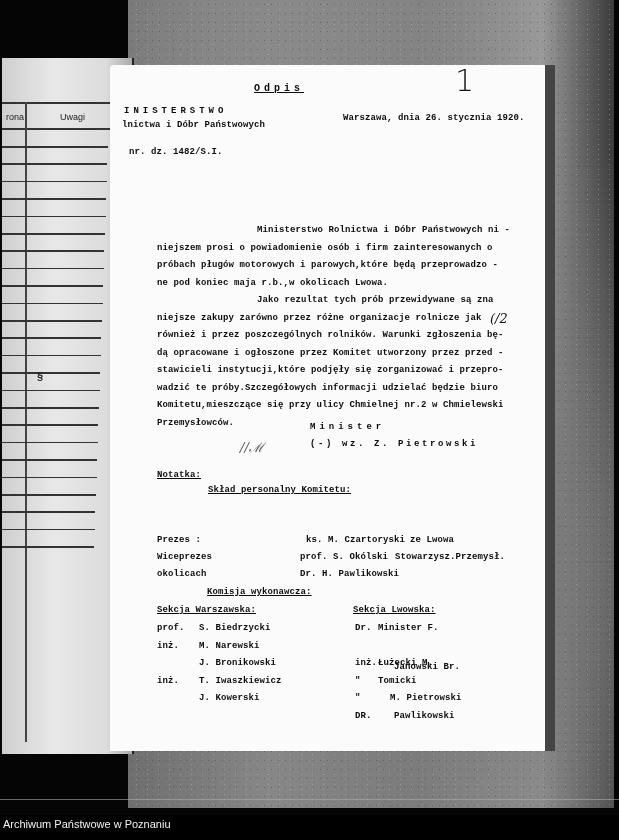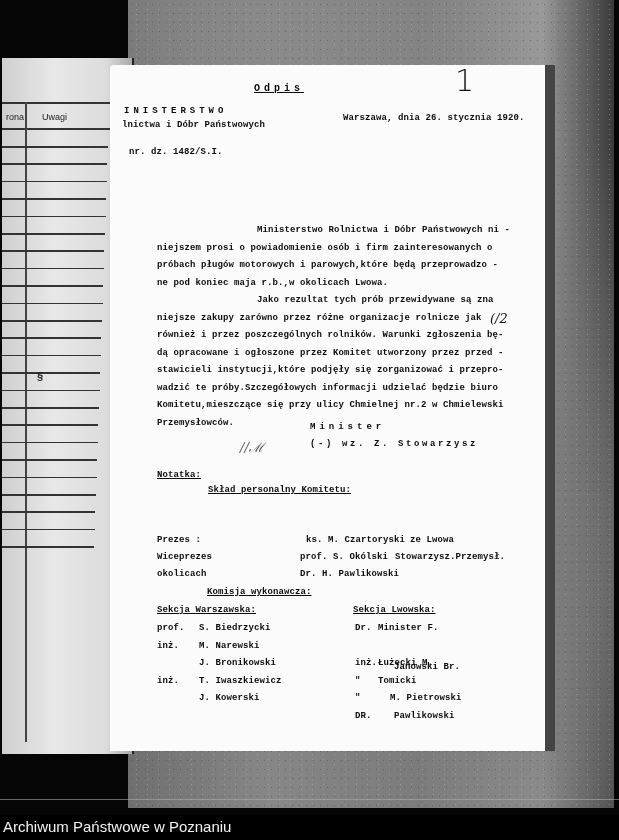--- a/index.html
+++ b/index.html
@@ -38,35 +38,35 @@
     box-shadow: 10px 0 0 #444;
   }
   .t { position: absolute; font-size: 9px; font-weight: bold; white-space: pre; letter-spacing: 0.1px; }
   .u { text-decoration: underline; }
   .sp { letter-spacing: 4px; }
   .hand { position: absolute; font-family: "DejaVu Serif", serif; font-style: italic; color: #111; white-space: nowrap; }
 
   .footer {
     position: absolute; left: 0; top: 815px; width: 619px; height: 25px; background: #000;
   }
-  .footer span { position: absolute; left: 3px; top: 3px; font-family: "Liberation Sans", sans-serif; font-size: 15px; color: #f2f2f2; }
+  .footer span { position: absolute; left: 3px; top: 3px; font-family: "Liberation Sans", sans-serif; font-size: 11px; color: #f2f2f2; }
 </style>
 </head>
 <body>
 
 <div class="scan">
   <div class="board"></div>
   <div class="band"></div>
 
   <div class="ledger">
     <div class="hline" style="top:44px;width:110px;height:2px"></div>
     <div class="hline" style="top:70px;width:108px;height:2px"></div>
     <div class="vline" style="left:23px;top:44px;height:640px"></div>
     <span class="h" style="left:4px;top:54px">rona</span>
-    <span class="h" style="left:40px;top:54px">Uwagi</span>
+    <span class="h" style="left:58px;top:54px">Uwagi</span>
     <div id="ledger-rows">
         <div class="hline" style="top:88px;width:106px"></div>
         <div class="hline" style="top:105.4px;width:105.4px"></div>
         <div class="hline" style="top:122.8px;width:104.8px"></div>
         <div class="hline" style="top:140.2px;width:104.2px"></div>
         <div class="hline" style="top:157.6px;width:103.6px"></div>
         <div class="hline" style="top:175px;width:103px"></div>
         <div class="hline" style="top:192.39999999999998px;width:102.4px"></div>
         <div class="hline" style="top:209.79999999999998px;width:101.8px"></div>
         <div class="hline" style="top:227.2px;width:101.2px"></div>
@@ -108,21 +108,21 @@
         <span class="t" style="left:47px;top:282.5px">dą opracowane i ogłoszone przez Komitet utworzony przez przed -</span>
         <span class="t" style="left:47px;top:300px">stawicieli instytucji,które podjęły się zorganizować i przepro-</span>
         <span class="t" style="left:47px;top:317.5px">wadzić te próby.Szczegółowych informacji udzielać będzie biuro</span>
         <span class="t" style="left:47px;top:335px">Komitetu,mieszczące się przy ulicy Chmielnej nr.2 w Chmielewski</span>
         <span class="t" style="left:47px;top:352.5px">Przemysłowców.</span>
       </div>
     <span class="hand" style="left:380px;top:246px;font-size:13px">(/2</span>
 
     <span class="hand" style="left:130px;top:373px;font-size:13px;color:#555">//ℳ</span>
     <span class="t sp" style="left:200px;top:357px">Minister</span>
-    <span class="t" style="left:200px;top:374px;letter-spacing:2.6px">(-) wz. Z. Stowarzysz</span>
+    <span class="t" style="left:200px;top:374px;letter-spacing:2.6px">(-) wz. Z. Pietrowski</span>
 
     <span class="t u" style="left:47px;top:405px">Notatka:</span>
     <span class="t u" style="left:98px;top:420px">Skład personalny Komitetu:</span>
     <div id="committee">
         <span class="t" style="left:47px;top:470px">Prezes :</span>
         <span class="t" style="left:196px;top:470px">ks. M. Czartoryski</span>
         <span class="t" style="left:300px;top:470px">ze Lwowa</span>
         <span class="t" style="left:47px;top:487px">Wiceprezes</span>
         <span class="t" style="left:190px;top:487px">prof. S. Okólski</span>
         <span class="t" style="left:285px;top:487px">Stowarzysz.Przemysł.</span>

